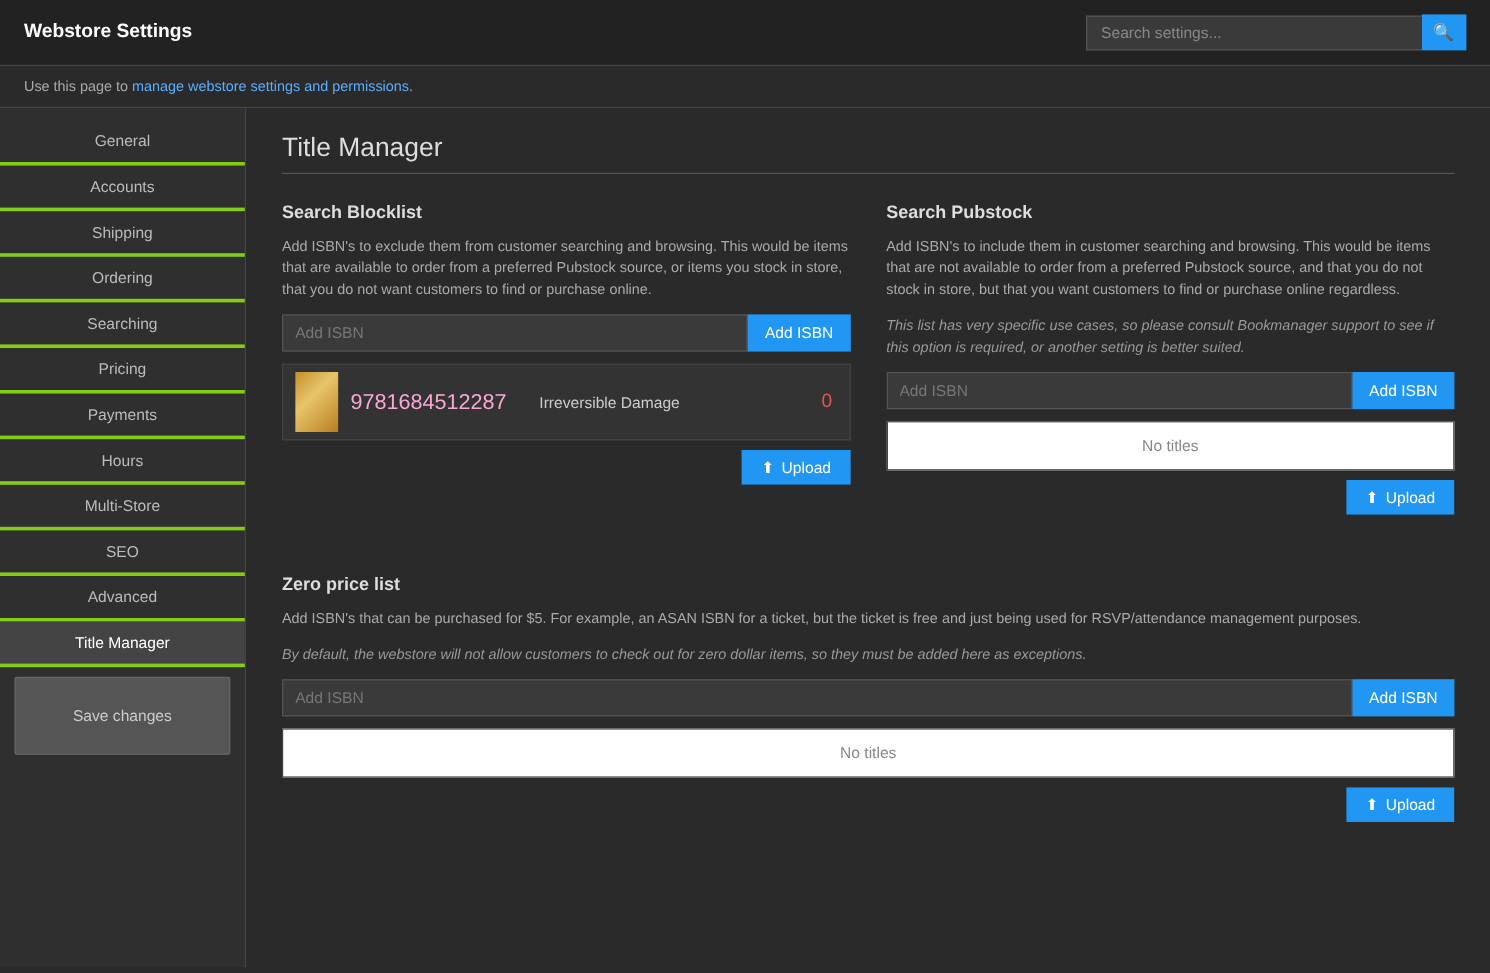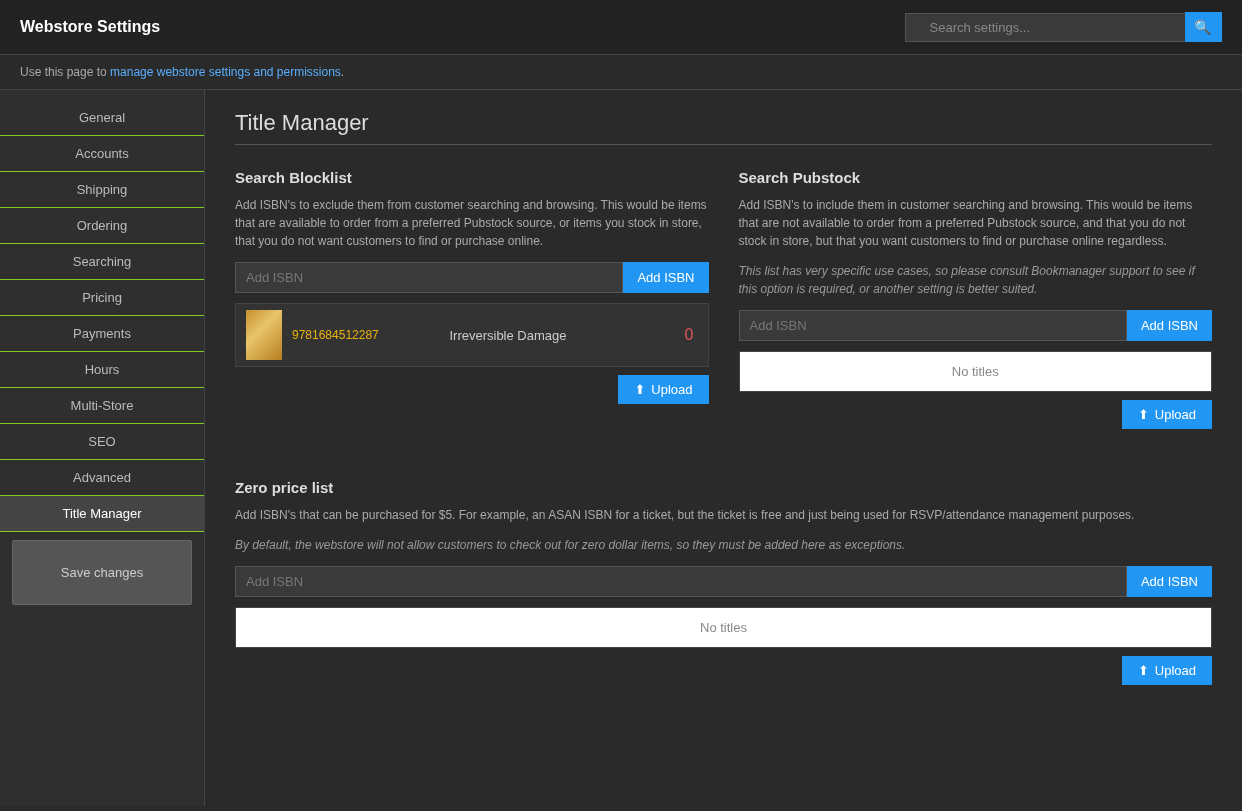--- a/index.html
+++ b/index.html
@@ -27,21 +27,21 @@
       font-weight: 600;
     }
     .search-bar {
       display: flex;
       align-items: center;
     }
     .search-bar input {
       background: #3a3a3a;
       border: 1px solid #555;
       color: #ccc;
-      padding: 6px 24px;
+      padding: 6px 12px;
       font-size: 13px;
       width: 280px;
       outline: none;
       border-right: none;
     }
     .search-bar input::placeholder { color: #888; }
     .search-btn {
       background: #2196f3;
       border: none;
       color: #fff;
@@ -73,21 +73,21 @@
       border-right: 1px solid #444;
       flex-shrink: 0;
       padding-top: 10px;
     }
     .sidebar-item {
       padding: 10px 16px;
       color: #bbb;
       cursor: pointer;
       font-size: 13px;
       text-align: center;
-      border-bottom: 1px solid #84cc16;
+      border-bottom: 3px solid #84cc16;
     }
     .sidebar-item.active {
       background: #444;
       color: #fff;
       font-weight: 500;
     }
     .save-btn {
       margin: 8px 12px;
       background: #555;
       border: 1px solid #666;
@@ -192,22 +192,22 @@
       flex-shrink: 0;
       position: relative;
       overflow: hidden;
     }
     .book-thumb-inner {
       width: 100%;
       height: 100%;
       background: linear-gradient(135deg, #c4902a 0%, #e8c46a 40%, #b87e20 100%);
     }
     .book-isbn {
-      color: #eab308;
-      font-size: 12px;
+      color: #f9a8d4;
+      font-size: 18px;
       flex: 1;
     }
     .book-title {
       color: #ccc;
       font-size: 13px;
       flex: 1.5;
     }
     .book-remove {
       color: #e05555;
       cursor: pointer;

